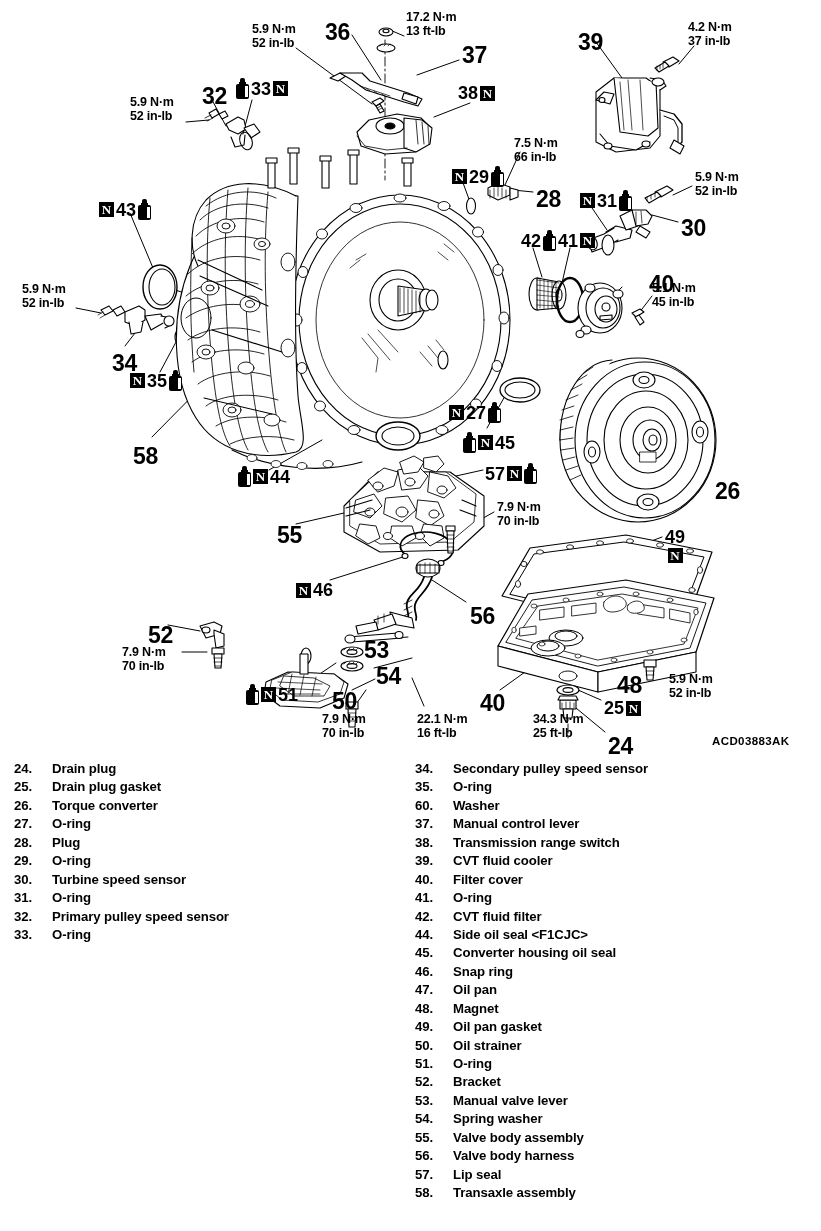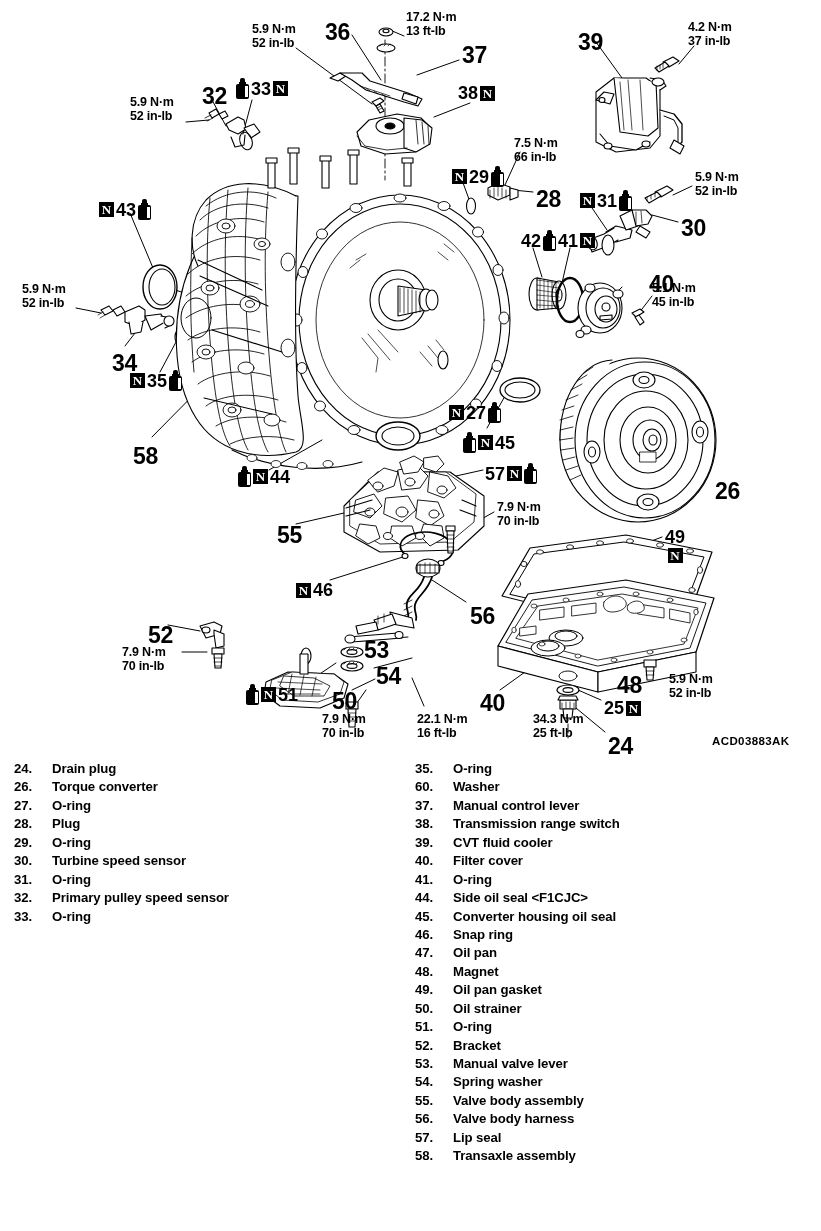--- a/index.html
+++ b/index.html
@@ -880,20 +880,24 @@
 
 <div class="drawcode" style="left:712px; top:735px;">ACD03883AK</div>
 
 <div id="legend">
   <div class="legcol left" id="legend-left">
       <div class="legrow">
         <div class="legnum">24.</div>
         <div class="legtxt">Drain plug</div>
       </div>
       <div class="legrow">
+        <div class="legnum">25.</div>
+        <div class="legtxt">Drain plug gasket</div>
+      </div>
+      <div class="legrow">
         <div class="legnum">26.</div>
         <div class="legtxt">Torque converter</div>
       </div>
       <div class="legrow">
         <div class="legnum">27.</div>
         <div class="legtxt">O-ring</div>
       </div>
       <div class="legrow">
         <div class="legnum">28.</div>
         <div class="legtxt">Plug</div>
@@ -914,20 +918,24 @@
         <div class="legnum">32.</div>
         <div class="legtxt">Primary pulley speed sensor</div>
       </div>
       <div class="legrow">
         <div class="legnum">33.</div>
         <div class="legtxt">O-ring</div>
       </div>
     </div>
   <div class="legcol right" id="legend-right">
       <div class="legrow">
+        <div class="legnum">34.</div>
+        <div class="legtxt">Secondary pulley speed sensor</div>
+      </div>
+      <div class="legrow">
         <div class="legnum">35.</div>
         <div class="legtxt">O-ring</div>
       </div>
       <div class="legrow">
         <div class="legnum">60.</div>
         <div class="legtxt">Washer</div>
       </div>
       <div class="legrow">
         <div class="legnum">37.</div>
         <div class="legtxt">Manual control lever</div>
@@ -942,20 +950,24 @@
       </div>
       <div class="legrow">
         <div class="legnum">40.</div>
         <div class="legtxt">Filter cover</div>
       </div>
       <div class="legrow">
         <div class="legnum">41.</div>
         <div class="legtxt">O-ring</div>
       </div>
       <div class="legrow">
+        <div class="legnum">42.</div>
+        <div class="legtxt">CVT fluid filter</div>
+      </div>
+      <div class="legrow">
         <div class="legnum">44.</div>
         <div class="legtxt">Side oil seal &lt;F1CJC&gt;</div>
       </div>
       <div class="legrow">
         <div class="legnum">45.</div>
         <div class="legtxt">Converter housing oil seal</div>
       </div>
       <div class="legrow">
         <div class="legnum">46.</div>
         <div class="legtxt">Snap ring</div>

